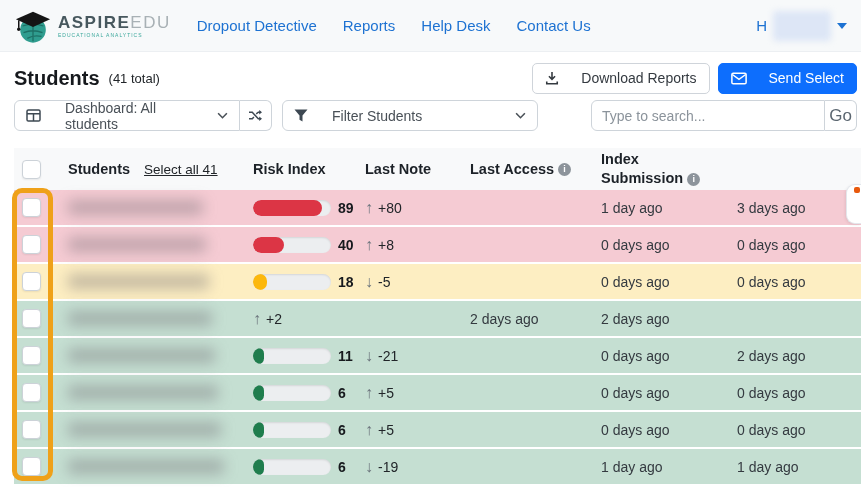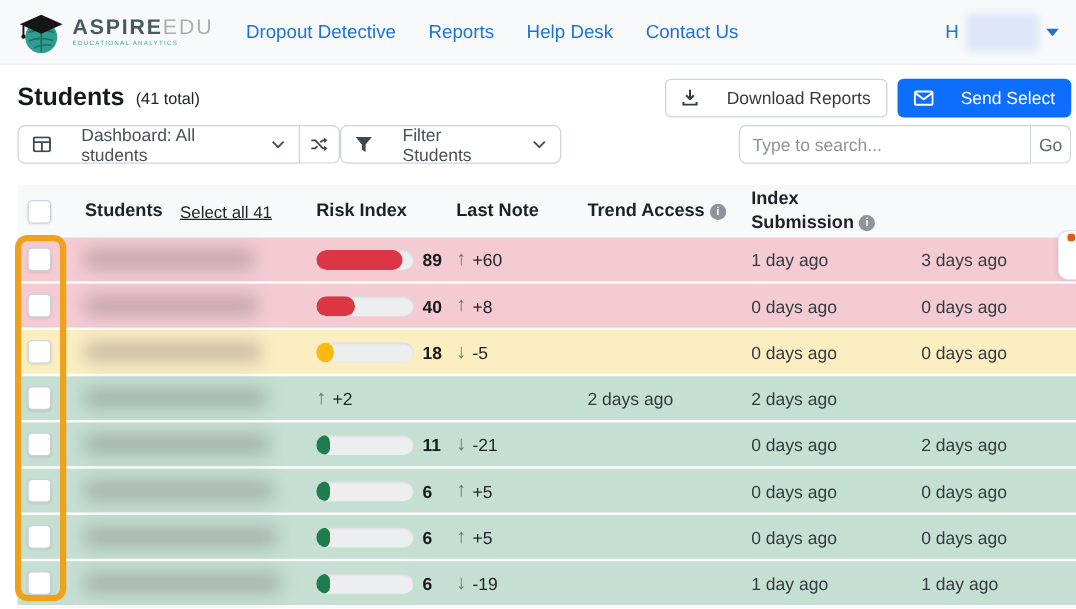--- a/index.html
+++ b/index.html
@@ -35,25 +35,25 @@
   .btn { height:31px; display:flex; align-items:center; gap:22px; padding:0 12px; border-radius:5px; font-size:14px; cursor:pointer; border:1px solid transparent; background:none; font-family:inherit; }
   .btn-outline { border-color:#cfd4da; background:#fff; color:#343a40; }
   .btn-primary { background:var(--accent_blue); color:#fff; border-color:var(--accent_blue); }
 
   
   .toolbar { position:absolute; top:100px; left:14px; right:4px; height:31px; display:flex; align-items:center; }
   .select-box { height:31px; border:1px solid #ced4da; background:#fff; display:flex; align-items:center; gap:24px; padding:0 11px; font-size:14px; color:#495057; cursor:pointer; border-radius:6px; }
   .select-dashboard { width:226px; border-radius:6px 0 0 6px; }
   .select-box .chev { margin-left:auto; }
   .shuffle-btn { height:31px; width:32px; border:1px solid #ced4da; border-left:none; background:#fff; border-radius:0 6px 6px 0; display:flex; align-items:center; justify-content:center; cursor:pointer; }
-  .select-filter { width:177px; }
+  .select-filter { width:256px; margin-left:10px; }
   .search-group { margin-left:auto; display:flex; width:266px; }
   .search-input { flex:1; height:31px; border:1px solid #ced4da; border-radius:6px 0 0 6px; padding:0 10px; font-size:14px; color:#0f766e; font-family:inherit; outline:none; }
   .search-input::placeholder { color:#8b939b; }
-  .go-btn { width:32px; height:31px; border:1px solid #ced4da; border-left:none; border-radius:0 6px 6px 0; background:#fff; color:#5b6670; font-size:14px; cursor:pointer; font-family:inherit; }
+  .go-btn { width:32px; height:31px; border:1px solid #ced4da; border-left:none; border-radius:0 6px 6px 0; background:#fff; color:#5b6670; font-size:17px; cursor:pointer; font-family:inherit; }
 
   
   .table { position:absolute; top:148px; left:14px; right:0; }
   .t-head, .t-row { display:grid; grid-template-columns:46px 185px 112px 105px 131px 136px 1fr; align-items:center; }
   .t-head { height:42px; background:#f8f9fa; font-weight:700; font-size:14.5px; color:#1d2228; }
   .t-head .cell, .t-row .cell { padding:0 8px; display:flex; align-items:center; }
   .cell-check { justify-content:flex-start; padding-left:8px !important; }
   .hdr-students { gap:14px; }
   .select-all { font-weight:400; font-size:13.5px; color:#212529; text-decoration:underline; cursor:pointer; }
   .hdr-wrap { display:block !important; line-height:1.3; padding-right:2px; }
@@ -192,21 +192,21 @@
       <div class="cell cell-check">
         <input type="checkbox" class="checkbox" style="">
       </div>
       <div class="cell hdr-students">
         <span>Students</span>
         <a class="select-all">Select all 41</a>
       </div>
       <div class="cell">Risk Index</div>
       <div class="cell">Last Note</div>
       <div class="cell">
-        <span>Trend Access</span>
+        <span>Last Access</span>
         <span class="info-icon">i</span>
       </div>
       <div class="cell hdr-wrap">
         <span>Index Submission</span><span class="info-icon">i</span>
       </div>
     </div>
     <div>
         <div class="t-row sev-danger">
       <div class="cell cell-check">
         <input type="checkbox" class="checkbox" style="">
@@ -215,21 +215,21 @@
         <span class="name-blur" style="width: 135px;"></span>
       </div>
       <div class="cell">
         <span class="bar-track">
               <span class="bar-fill" style="width: 89%;"></span>
             </span>
         <span class="risk-num">89</span>
       </div>
       <div class="cell">
         <span class="trend-arrow">↑</span>
-        <span class="trend-val">+60</span>
+        <span class="trend-val">+80</span>
       </div>
       <div class="cell"></div>
       <div class="cell">1 day ago</div>
       <div class="cell">3 days ago</div>
     </div>
         <div class="t-row sev-danger">
       <div class="cell cell-check">
         <input type="checkbox" class="checkbox" style="">
       </div>
       <div class="cell">

